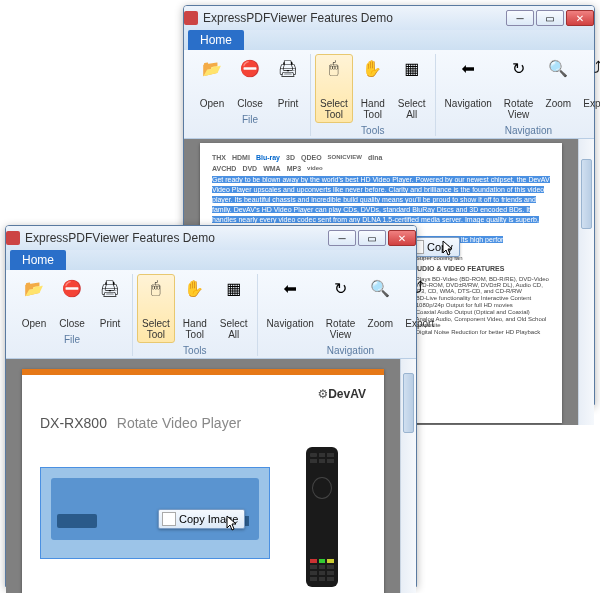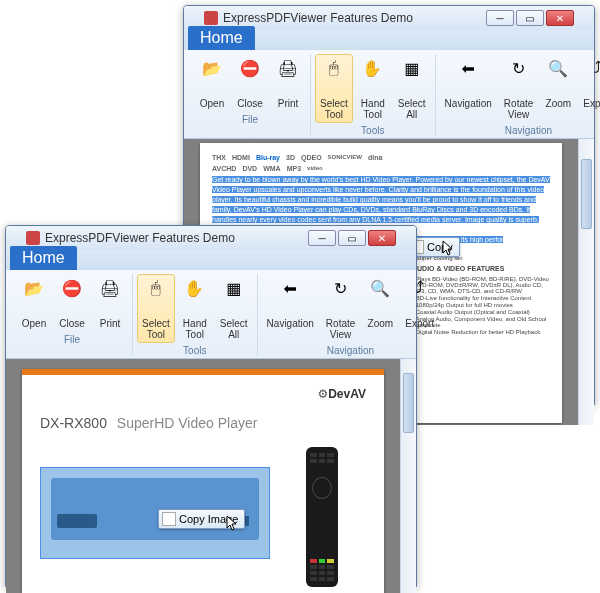--- a/index.html
+++ b/index.html
@@ -1,25 +1,25 @@
 <!DOCTYPE html>
 <html><head>
 <meta charset="utf-8">
 <style>
 * { box-sizing: border-box; margin: 0; padding: 0; }
 body { font-family: "Segoe UI", Tahoma, sans-serif; font-size: 11px; background: #fff; width: 600px; height: 593px; position: relative; overflow: hidden; }
 .window { position: absolute; background: #fff; border: 1px solid #5a7aa0; border-radius: 4px 4px 0 0; box-shadow: 0 2px 8px rgba(0,0,0,0.3); }
-.titlebar { height: 24px; background: linear-gradient(#eef4fb, #d6e5f5); display: flex; align-items: center; padding: 0 20px; border-radius: 3px 3px 0 0; }
+.titlebar { height: 24px; background: linear-gradient(#eef4fb, #d6e5f5); display: flex; align-items: center; padding: 0 0; border-radius: 3px 3px 0 0; }
 .titlebar .ticon { width: 14px; height: 14px; background: #c44; margin-right: 5px; border-radius: 2px; }
 .titlebar .ttext { flex: 1; font-size: 12px; color: #333; }
 .winbtns { display: flex; gap: 2px; }
 .winbtn { width: 28px; height: 16px; border: 1px solid #88a; border-radius: 2px; display: flex; align-items: center; justify-content: center; font-size: 10px; background: linear-gradient(#f8fbff,#dce9f7); }
 .winbtn.close { background: linear-gradient(#f08080,#d04040); color: #fff; border-color: #a03030; }
 .tabstrip { height: 20px; background: linear-gradient(#dce9f7,#cde0f2); display: flex; align-items: flex-end; padding-left: 4px; }
-.tab { background: #2a6fc9; color: #fff; padding: 3px 12px; font-size: 16px; border-radius: 2px 2px 0 0; }
+.tab { background: #2a6fc9; color: #fff; padding: 3px 12px; font-size: 12px; border-radius: 2px 2px 0 0; }
 .ribbon { background: linear-gradient(#f5f9fe,#e6eef8); border-bottom: 1px solid #b8cde4; padding: 4px 6px 2px; display: flex; }
 .rgroup { display: flex; flex-direction: column; align-items: center; padding: 0 4px; border-right: 1px solid #cfdceb; }
 .rgroup:last-child { border-right: none; }
 .rbtns { display: flex; gap: 2px; }
 .rbtn { display: flex; flex-direction: column; align-items: center; padding: 2px 4px; min-width: 36px; border: 1px solid transparent; border-radius: 3px; cursor: pointer; }
 .rbtn.active { background: linear-gradient(#fff3d6,#ffe7a8); border-color: #e8c870; }
 .rbtn .ico { width: 22px; height: 22px; display: flex; align-items: center; justify-content: center; font-size: 16px; }
 .rbtn .lbl { font-size: 10px; color: #333; text-align: center; line-height: 11px; margin-top: 19px; }
 .rgroup .glabel { font-size: 10px; color: #5a7aa0; margin-top: 2px; }
 .content { position: relative; background: #808080; overflow: hidden; }
@@ -240,21 +240,21 @@
           </div>
       </div>
       <div class="glabel">Navigation</div>
     </div>
   </div>
   <div class="content" style="height:248px;">
     <div class="page" style="left:16px; top:10px; width:362px; height:248px; border-top:6px solid #e67817; padding:12px 18px;">
       <div style="text-align:right; font-size:12px; color:#555; margin-bottom:14px;">⚙<span style="color:#333;font-weight:bold">DevAV</span></div>
       <div style="font-size:14px; color:#333;">
         <span style="color:#555;">DX-RX800</span>
-        <span style="color:#888; margin-left:6px;">SuperHD Video Player</span>
+        <span style="color:#888; margin-left:6px;">Rotate Video Player</span>
       </div>
       <div style="position:relative; margin-top:16px; height:145px;">
         <div style="position:absolute; left:0; top:20px; width:230px; height:92px; background:#9cc4e8; border:1px solid #4a90e2; padding:10px;">
           <div class="dvplayer">
             <div style="position:absolute; left:6px; top:36px; width:40px; height:14px; background:#2a5a8a; border-radius:2px;"></div>
             <div style="position:absolute; right:10px; top:38px; width:70px; height:10px; background:#2a5a8a;"></div>
           </div>
         </div>
         <div class="remote" style="right:28px; top:0;">
           <div style="position:absolute;top:6px;left:4px;right:4px;display:grid;grid-template-columns:repeat(3,1fr);gap:2px;">

